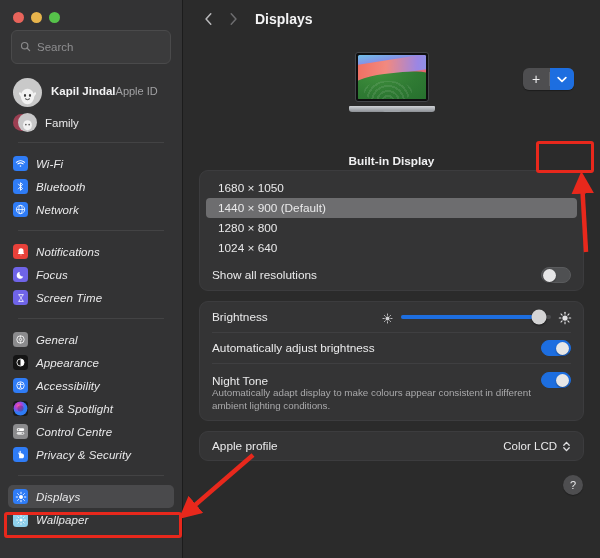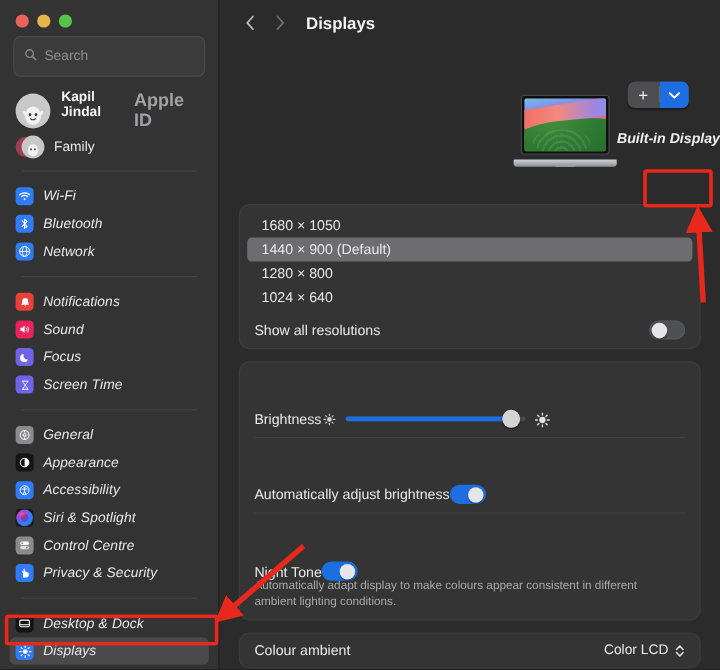--- a/index.html
+++ b/index.html
@@ -62,21 +62,21 @@
     padding:0 5px;margin:2px 0 0 0;border-radius:6px;box-sizing:border-box;
   }
   .avatar{
     width:29px;height:29px;border-radius:50%;flex:0 0 29px;
     background:#c9c9c9;position:relative;overflow:hidden;
     display:flex;align-items:flex-end;justify-content:center;
   }
   .memoji{width:23px;height:23px;margin-bottom:0px;}
   .acct-txt{display:flex;flex-direction:row;justify-content:center;line-height:1.15;}
   .acct-name{color:#f2f2f3;font-size:11.5px;font-weight:600;}
-  .acct-sub{color:#a2a2a4;font-size:15px;font-weight:bold;}
+  .acct-sub{color:#a2a2a4;font-size:11px;}
   .fam{
     display:flex;align-items:center;gap:9px;height:26px;padding:0 5px;box-sizing:border-box;
   }
   .fam-av{
     width:23px;height:23px;flex:0 0 23px;border-radius:50%;position:relative;
   }
   .fam-av .b1{position:absolute;left:0;top:2px;width:17px;height:17px;border-radius:50%;background:#9d3f52;}
   .fam-av .b2{position:absolute;left:5px;top:1px;width:19px;height:19px;border-radius:50%;background:#c8c8c9;
     display:flex;align-items:flex-end;justify-content:center;overflow:hidden;}
   .fam-lbl{color:#e9e9ea;font-size:11.5px;}
@@ -91,22 +91,22 @@
   .topbar{
     height:38px;display:flex;align-items:center;gap:3px;padding:0 0 0 14px;box-sizing:border-box;
   }
   .chev{
     width:22px;height:22px;display:flex;align-items:center;justify-content:center;
   }
   .chev svg{display:block;}
   .title{color:#f3f3f4;font-size:14px;font-weight:600;margin-left:8px;}
 
   .preview{
-    height:130px;display:flex;flex-direction:row;align-items:center;
-    justify-content:flex-end;padding-top:14px;box-sizing:border-box;position:relative;font-style:italic;
+    height:130px;display:flex;flex-direction:column;align-items:center;
+    justify-content:space-between;padding-top:14px;box-sizing:border-box;position:relative;
   }
   .lap{width:86px;height:62px;position:relative;}
   .lap-lid{
     position:absolute;left:6px;top:0;width:74px;height:50px;
     background:#0f0f10;border-radius:3px;padding:2px;box-sizing:border-box;
     border:1px solid #44464a;
   }
   .lap-screen{
     width:100%;height:100%;border-radius:1.5px;overflow:hidden;position:relative;
     background:linear-gradient(170deg,#6fc0e8 0%,#8a86e6 22%,#c77bd0 38%,#e9655f 52%,#e98a5c 60%,#3e8f3e 68%,#4aa23f 100%);
@@ -172,22 +172,22 @@
   }
   .toggle .knob{
     position:absolute;top:1px;left:1px;width:13px;height:13px;border-radius:50%;
     background:#e6e6e7;box-shadow:0 1px 1.5px rgba(0,0,0,.4);
   }
   .toggle.on{background:#1d6ee0;border-color:#1d6ee0;}
   .toggle.on .knob{left:auto;right:1px;}
 
   .panel2{margin-top:10px;padding:0 0 8px 0;}
   .prow{
-    display:flex;align-items:center;
-    padding:0 12px;box-sizing:border-box;min-height:30px;margin-top:32px;
+    display:flex;align-items:center;justify-content:space-between;
+    padding:0 12px;box-sizing:border-box;min-height:30px;
   }
   .prow .plbl{color:#eaeaeb;font-size:11.8px;}
   .hline{height:1px;background:#3f3f41;margin:0 12px;}
 
   .slider{display:flex;align-items:center;gap:7px;}
   .sun{width:13px;height:13px;position:relative;flex:0 0 13px;}
   .track{
     width:150px;height:4px;border-radius:2px;background:#4a4b4d;position:relative;
   }
   .fill{position:absolute;left:0;top:0;height:4px;border-radius:2px;background:#1d6ee0;}
@@ -328,30 +328,20 @@
 
       <div class="grp">
         <div class="row">
           <span class="ic" style="background:#e8413a">
             <svg width="10" height="10" viewBox="0 0 16 16">
                 <path d="M8 2a4 4 0 0 0-4 4v3l-1.2 2h10.4L12 9V6a4 4 0 0 0-4-4z" fill="#fff"></path>
                 <path d="M6.6 12.2a1.5 1.5 0 0 0 2.8 0z" fill="#fff"></path>
               </svg>
           </span>
           <span class="lbl">Notifications</span>
-        </div>
-        <div class="row">
-          <span class="ic" style="background:#e8245a">
-            <svg width="11" height="11" viewBox="0 0 16 16">
-                <path d="M3 6h2.2L8 3.4v9.2L5.2 10H3z" fill="#fff"></path>
-                <path d="M10 6.2a2.6 2.6 0 0 1 0 3.6" stroke="#fff" stroke-width="1.2" fill="none" stroke-linecap="round"></path>
-                <path d="M11.8 4.8a5 5 0 0 1 0 6.4" stroke="#fff" stroke-width="1.1" fill="none" stroke-linecap="round"></path>
-              </svg>
-          </span>
-          <span class="lbl">Sound</span>
         </div>
         <div class="row">
           <span class="ic" style="background:#6f64e8">
             <svg width="10" height="10" viewBox="0 0 16 16">
                 <path d="M11.6 10.4A5.2 5.2 0 0 1 6 3.2a5.4 5.4 0 1 0 5.6 7.2z" fill="#fff"></path>
               </svg>
           </span>
           <span class="lbl">Focus</span>
         </div>
         <div class="row">
@@ -430,29 +420,20 @@
                 <path d="M6 13.4V8.2c-.6-1-1.6-2.4-1.1-2.9.5-.5 1.3.3 1.8 1.1V3.4a.8.8 0 0 1 1.6 0v3.2a.8.8 0 0 1 1.6 0v.6a.8.8 0 0 1 1.6 0v.7a.8.8 0 0 1 1.5.3v2.6c0 1.4-1 2.6-2.4 2.6z" fill="#fff"></path>
               </svg>
           </span>
           <span class="lbl">Privacy &amp; Security</span>
         </div>
       </div>
 
       <div class="divider"></div>
 
       <div class="grp">
-        <div class="row">
-          <span class="ic" style="background:#141414">
-            <svg width="11" height="11" viewBox="0 0 16 16">
-                <rect x="2.2" y="4" width="11.6" height="8" rx="1.4" fill="none" stroke="#fff" stroke-width="1.3"></rect>
-                <line x1="2.2" y1="9.6" x2="13.8" y2="9.6" stroke="#fff" stroke-width="1.2"></line>
-              </svg>
-          </span>
-          <span class="lbl">Desktop &amp; Dock</span>
-        </div>
         <div class="row sel">
           <span class="ic" style="background:#2f7cf6">
             <svg width="12" height="12" viewBox="0 0 16 16">
                 <circle cx="8" cy="8" r="2.7" fill="#fff"></circle>
                 <g stroke="#fff" stroke-width="1.25" stroke-linecap="round">
                   <line x1="8" y1="1.6" x2="8" y2="3.4"></line>
                   <line x1="8" y1="12.6" x2="8" y2="14.4"></line>
                   <line x1="1.6" y1="8" x2="3.4" y2="8"></line>
                   <line x1="12.6" y1="8" x2="14.4" y2="8"></line>
                   <line x1="3.5" y1="3.5" x2="4.7" y2="4.7"></line>
@@ -607,21 +588,21 @@
         <span class="plbl">Night Tone</span>
         <span class="toggle on">
             <span class="knob"></span>
           </span>
       </div>
       <div class="tt-sub">Automatically adapt display to make colours appear consistent in different ambient lighting conditions.</div>
     </div>
 
     <div class="panel panel3">
       <div class="cp">
-        <span class="cplbl">Colour ambient</span>
+        <span class="cplbl">Apple profile</span>
         <span class="cpval">
           <span>Color LCD</span>
           <span class="updown">
             <svg width="9" height="13" viewBox="0 0 10 14">
                 <path d="M2 5.6 5 2.4l3 3.2" stroke="#dedee0" stroke-width="1.5" fill="none" stroke-linecap="round" stroke-linejoin="round"></path>
                 <path d="M2 8.4 5 11.6l3-3.2" stroke="#dedee0" stroke-width="1.5" fill="none" stroke-linecap="round" stroke-linejoin="round"></path>
               </svg>
           </span>
         </span>
       </div>

